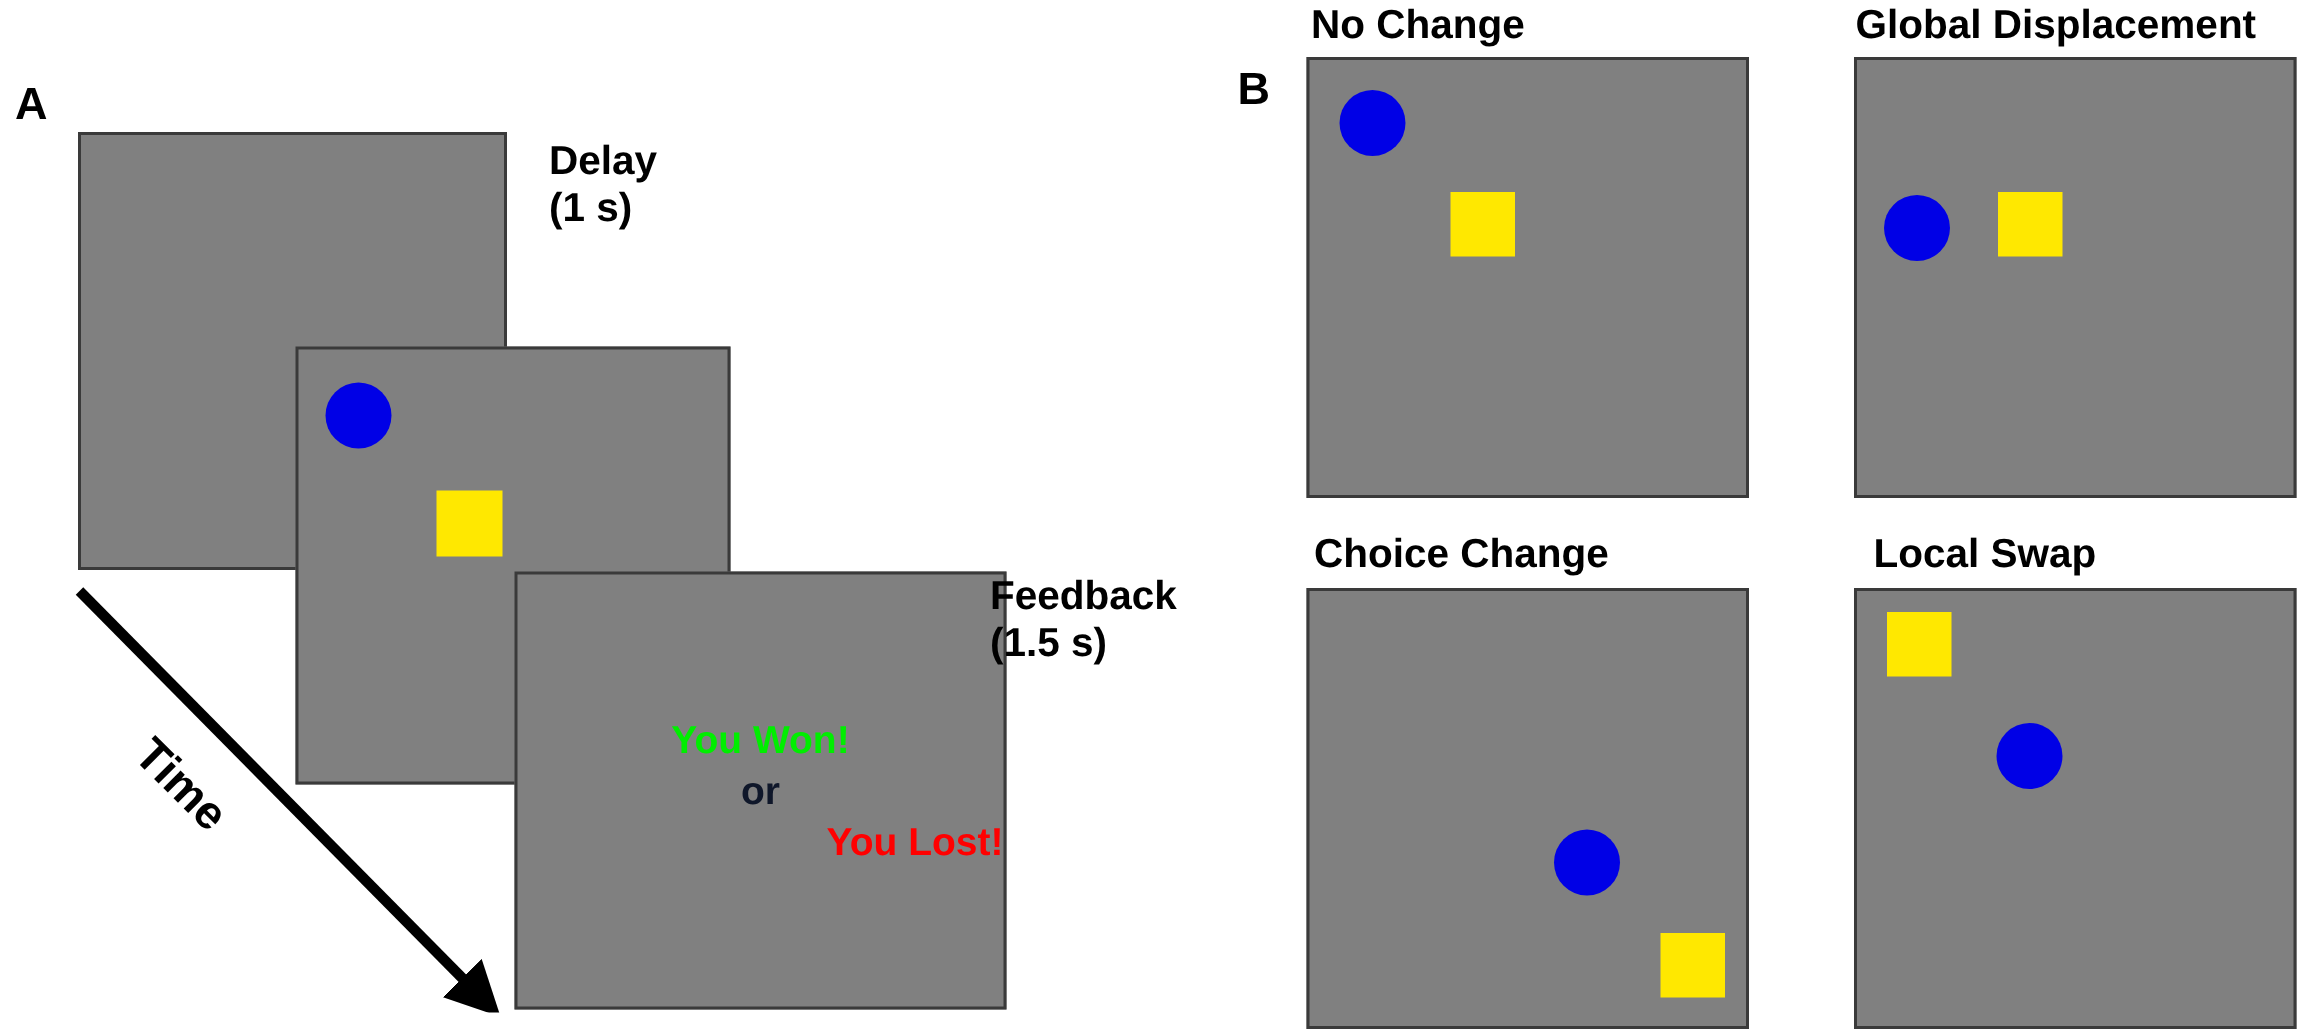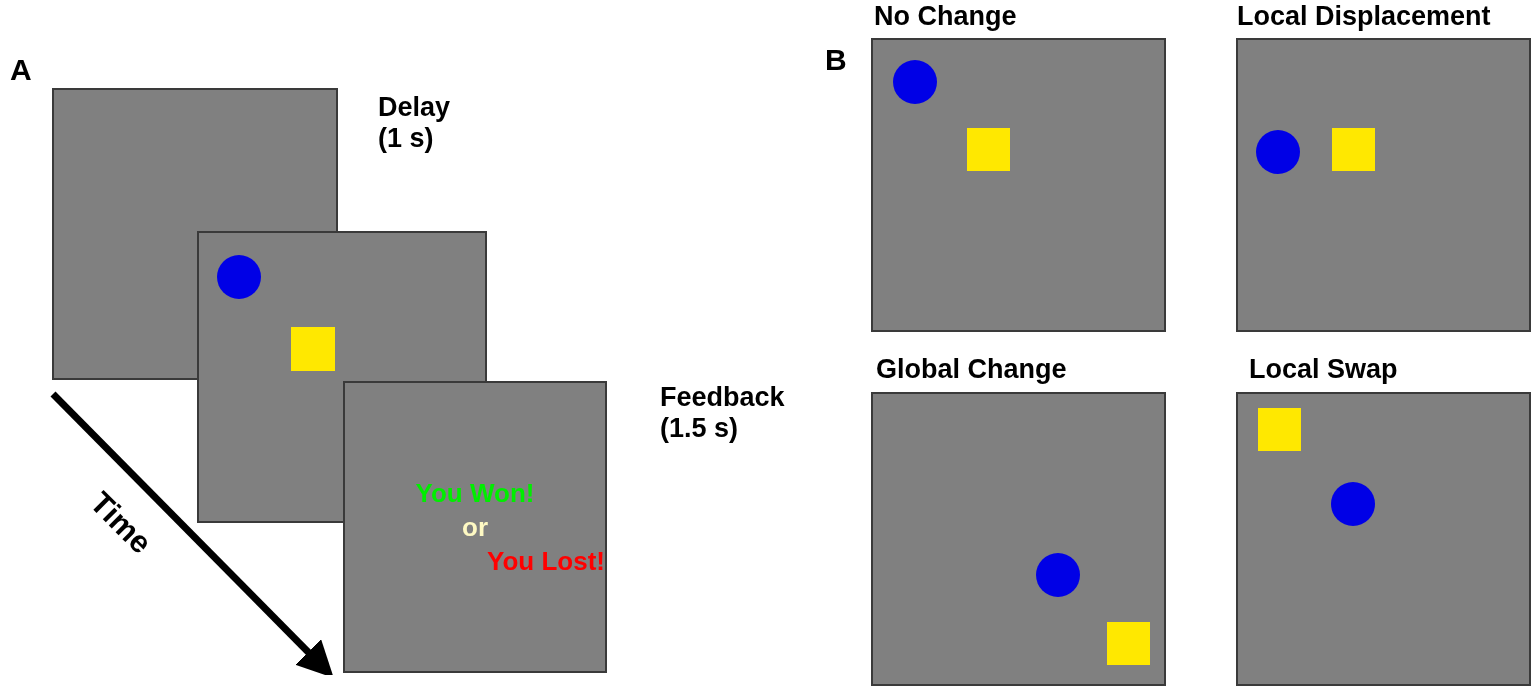--- a/index.html
+++ b/index.html
@@ -79,50 +79,50 @@
   .feedback-text {
     position: absolute;
     left: 0;
     right: 0;
     text-align: center;
     font-weight: bold;
     font-size: 26px;
     line-height: 1.32;
   }
   .fb-won  { color: #00EE00; }
-  .fb-or   { color: #fef9c3; }
+  .fb-or   { color: #0f172a; }
   .fb-lost { color: #FF0000; }
 
   
   .cond-title {
     position: absolute;
     font-weight: bold;
     font-size: 27px;
     color: #000000;
     line-height: 1;
     white-space: nowrap;
   }
 </style>
 </head>
 <body>
 
 <div id="figure">
 
   <div class="panel-letter" style="left:10px; top:55px;">A</div>
 
   <div class="screen" id="delay-screen" style="left:52px; top:88px; width:286px; height:292px;"></div>
-  <div class="stage-label" style="left:366px; top:92px;margin-left:12px;">Delay
+  <div class="stage-label" style="left:366px; top:92px;">Delay
 (1 s)</div>
 
   <div class="screen" id="choice-screen" style="left:197px; top:231px; width:290px; height:292px;">
     <div class="circle" style="left:18px; top:22px; width:44px; height:44px;"></div>
     <div class="square" style="left:92px; top:94px; width:44px; height:44px;"></div>
   </div>
 
-  <div class="screen" id="feedback-screen" style="left:343px; top:381px; width:264px; height:292px;">
+  <div class="screen" id="feedback-screen" style="left:343px; top:381px; width:328px; height:292px;">
     <div class="feedback-text fb-won" style="top:93px;">You Won!</div>
     <div class="feedback-text fb-or" style="top:127px;">or</div>
     <div class="feedback-text fb-lost" style="top:161px;text-align:right;">You Lost!</div>
   </div>
   <div class="stage-label" style="left:660px; top:382px;">Feedback
 (1.5 s)</div>
 
   <div id="time-arrow-wrap">
     <svg width="330" height="300" viewBox="0 0 330 300">
       <defs>
@@ -136,27 +136,27 @@
   <div id="time-label">Time</div>
 
   <div class="panel-letter" style="left:825px; top:45px;">B</div>
 
   <div class="cond-title" style="left:874px; top:3px;">No Change</div>
   <div class="screen" style="left:871px; top:38px; width:295px; height:294px;">
     <div class="circle" style="left:20px; top:20px; width:44px; height:44px;"></div>
     <div class="square" style="left:94px; top:88px; width:43px; height:43px;"></div>
   </div>
 
-  <div class="cond-title" style="left:1237px; top:3px;">Local Displacement</div>
+  <div class="cond-title" style="left:1237px; top:3px;">Global Displacement</div>
   <div class="screen" style="left:1236px; top:38px; width:295px; height:294px;">
     <div class="circle" style="left:18px; top:90px; width:44px; height:44px;"></div>
     <div class="square" style="left:94px; top:88px; width:43px; height:43px;"></div>
   </div>
 
-  <div class="cond-title" style="left:876px; top:356px;">Global Change</div>
+  <div class="cond-title" style="left:876px; top:356px;">Choice Change</div>
   <div class="screen" style="left:871px; top:392px; width:295px; height:294px;">
     <div class="circle" style="left:163px; top:159px; width:44px; height:44px;"></div>
     <div class="square" style="left:234px; top:228px; width:43px; height:43px;"></div>
   </div>
 
   <div class="cond-title" style="left:1237px; top:356px;margin-left:12px;">Local Swap</div>
   <div class="screen" style="left:1236px; top:392px; width:295px; height:294px;">
     <div class="square" style="left:20px; top:14px; width:43px; height:43px;"></div>
     <div class="circle" style="left:93px; top:88px; width:44px; height:44px;"></div>
   </div>

